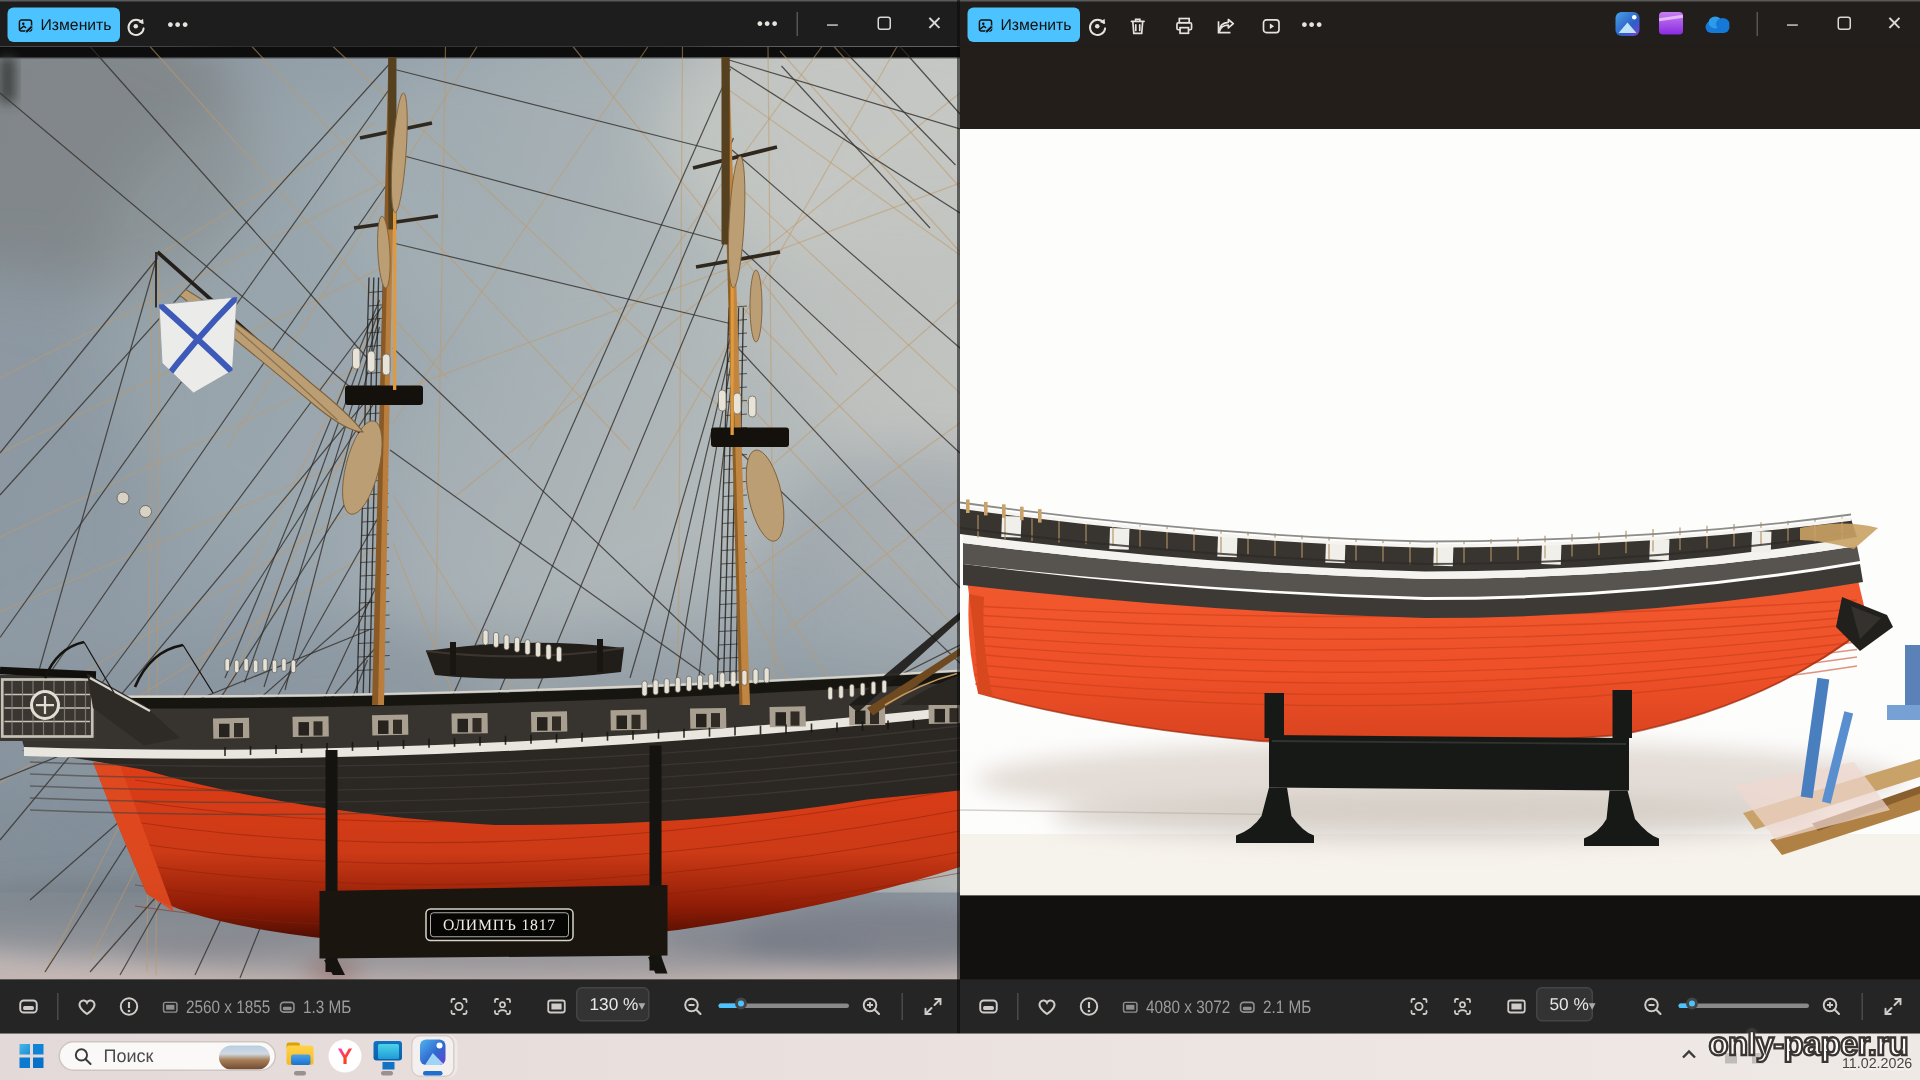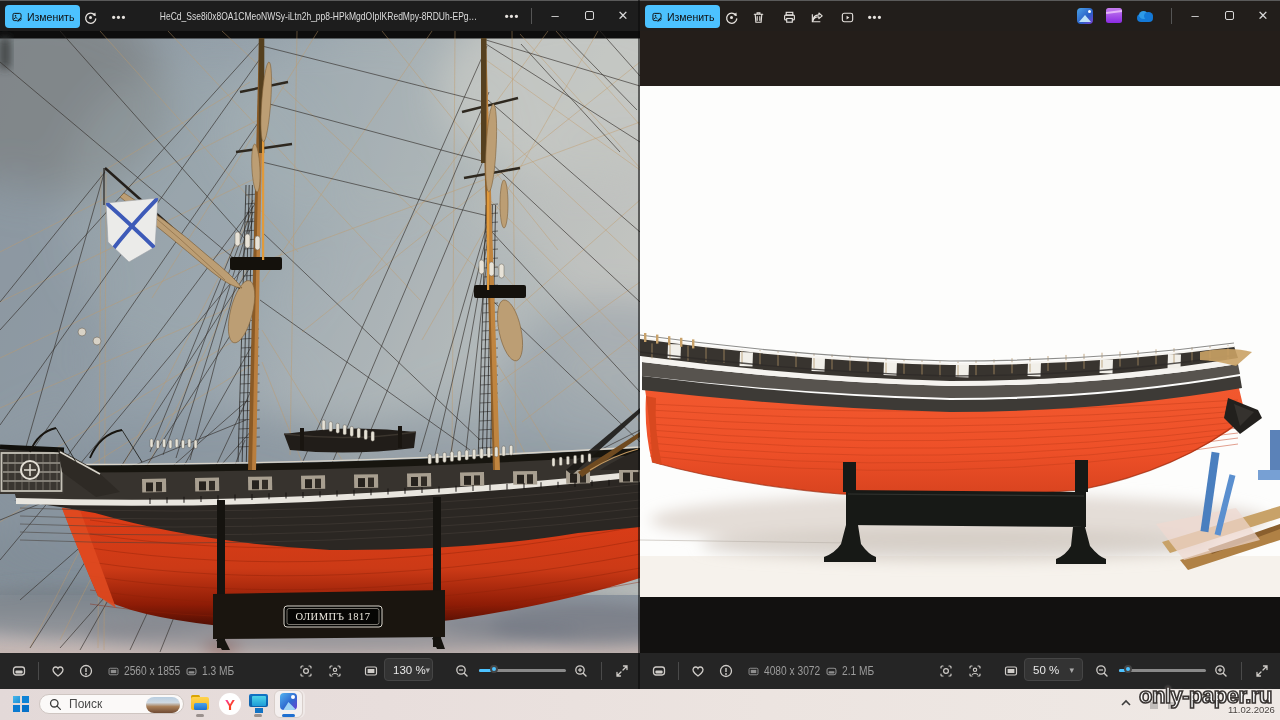--- a/index.html
+++ b/index.html
@@ -403,23 +403,20 @@
       </div>
       <div class="ticon" style="position:absolute;left:77px;top:3px">
         <svg width="15" height="15" viewBox="0 0 16 16" style="">
           <path d="M12.5 5.5 A5.4 5.4 0 1 0 13.6 9.5" fill="none" stroke="#e6e2de" stroke-width="1.4" stroke-linecap="round"></path>
           <path d="M13.2 2.6 L13.6 6.4 L10.0 5.2 Z" fill="#e6e2de"></path>
           <circle cx="8" cy="8" r="1.6" fill="#e6e2de"></circle>
         </svg>
       </div>
       <div class="ticon dots" style="position:absolute;left:106px;top:3px">•••</div>
     </div>
-    <div class="ttl" style="left:155px;width:326px;justify-content:center">
-      <span style="transform:scaleX(0.74);transform-origin:center;display:inline-block">HeCd_Sse8i0x8OA1CMeoNWSy-iLtn2h_pp8-HPkMgdOIpIKRedMpy-8RDUh-EPg…</span>
-    </div>
     <div class="winctl">
       <div class="ticon dots">•••</div>
       <div style="width:1px;height:16px;background:#555;margin:0 6px"></div>
       <div class="wc">–</div>
       <div class="wc">
         <span style="display:inline-block;width:9px;height:9px;border:1.2px solid #d8d8d8;border-radius:2px"></span>
       </div>
       <div class="wc">✕</div>
     </div>
     <div class="toolbar">
@@ -717,21 +714,21 @@
           <circle cx="8" cy="6.8" r="1.7" fill="none" stroke="#cfccc8" stroke-width="1.1"></circle>
           <path d="M5.2 12 C5.6 9.9 10.4 9.9 10.8 12" fill="none" stroke="#cfccc8" stroke-width="1.1"></path>
         </svg>
       </div>
       <div class="ticon" style="position:absolute;left:358px;top:5px">
         <svg width="16" height="16" viewBox="0 0 16 16" style="">
           <rect x="2.5" y="4" width="11" height="8" rx="1.5" fill="none" stroke="#cfccc8" stroke-width="1.2"></rect>
           <rect x="4.6" y="6" width="6.8" height="4" fill="#cfccc8"></rect>
         </svg>
       </div>
-      <div class="zoombtn" style="position:absolute;left:384px;top:5px;width:59px">50 %<span style="color:#aaa;font-size:9px">▾</span></div>
+      <div class="zoombtn" style="position:absolute;left:384px;top:5px;width:38px">50 %<span style="color:#aaa;font-size:9px">▾</span></div>
       <div class="ticon" style="position:absolute;left:449px;top:5px">
         <svg width="16" height="16" viewBox="0 0 16 16" style="">
           <circle cx="7" cy="7" r="4.2" fill="none" stroke="#cfccc8" stroke-width="1.3"></circle>
           <line x1="10.2" y1="10.2" x2="13" y2="13" stroke="#cfccc8" stroke-width="1.4" stroke-linecap="round"></line>
           <line x1="5" y1="7" x2="9" y2="7" stroke="#cfccc8" stroke-width="1.2"></line>
         </svg>
       </div>
       <div class="slider" style="position:absolute;left:479px;top:16px">
         <div class="fill" style="width:12px"></div>
         <div class="th" style="left:5px"></div>

